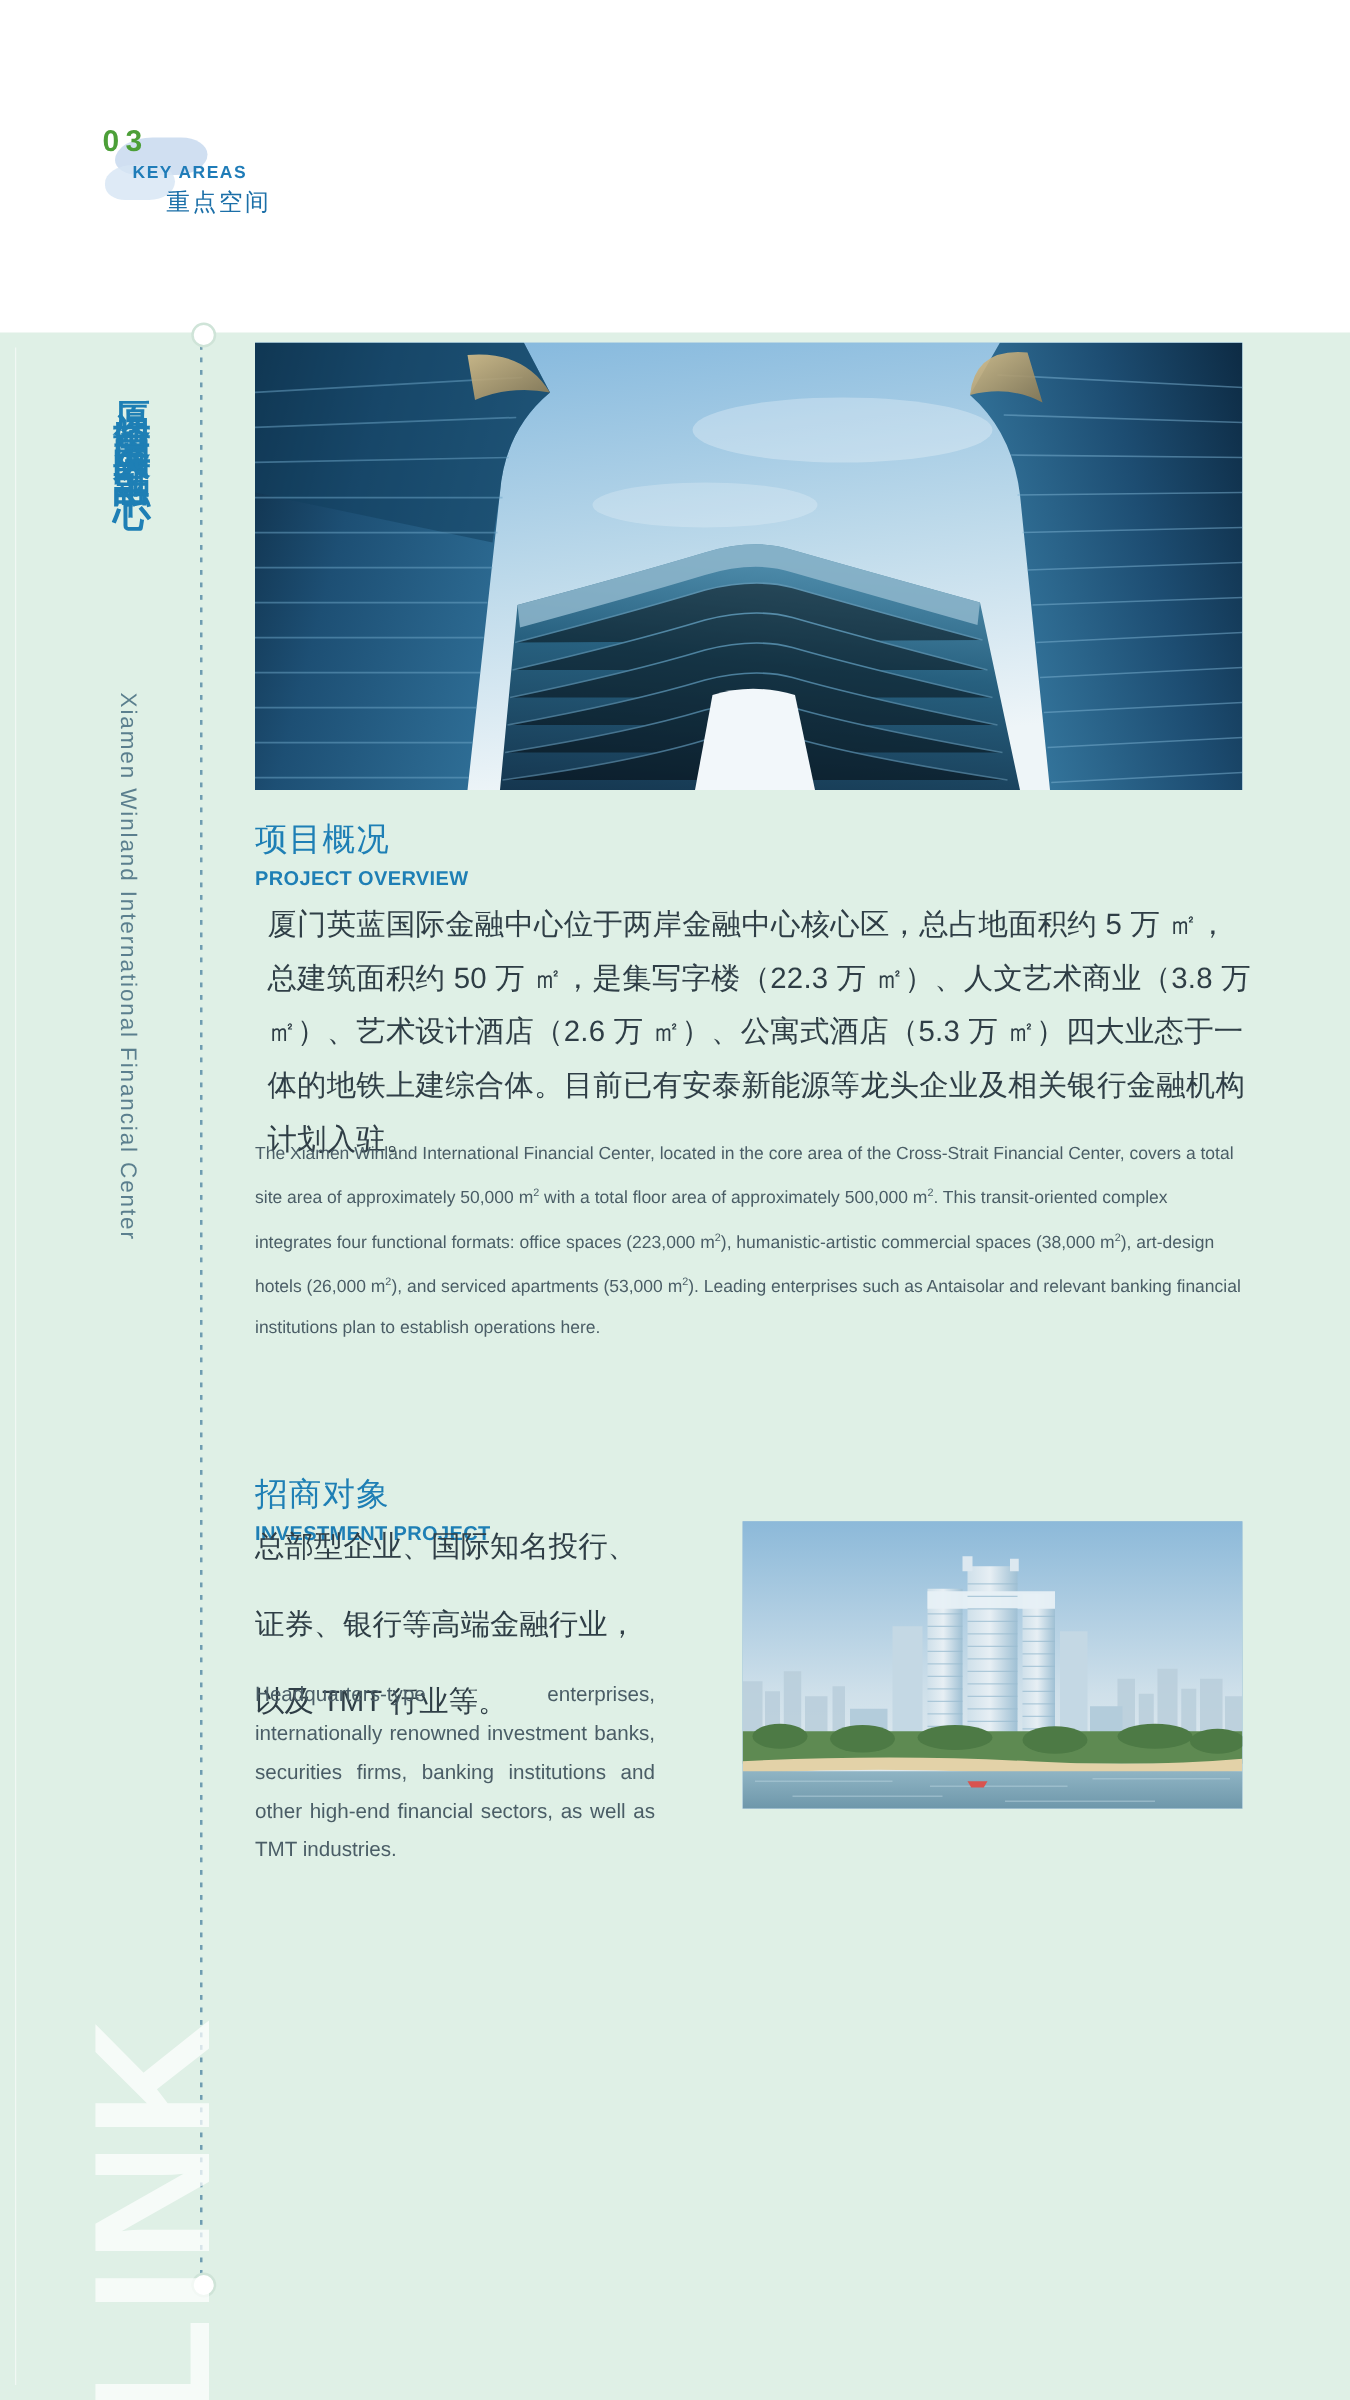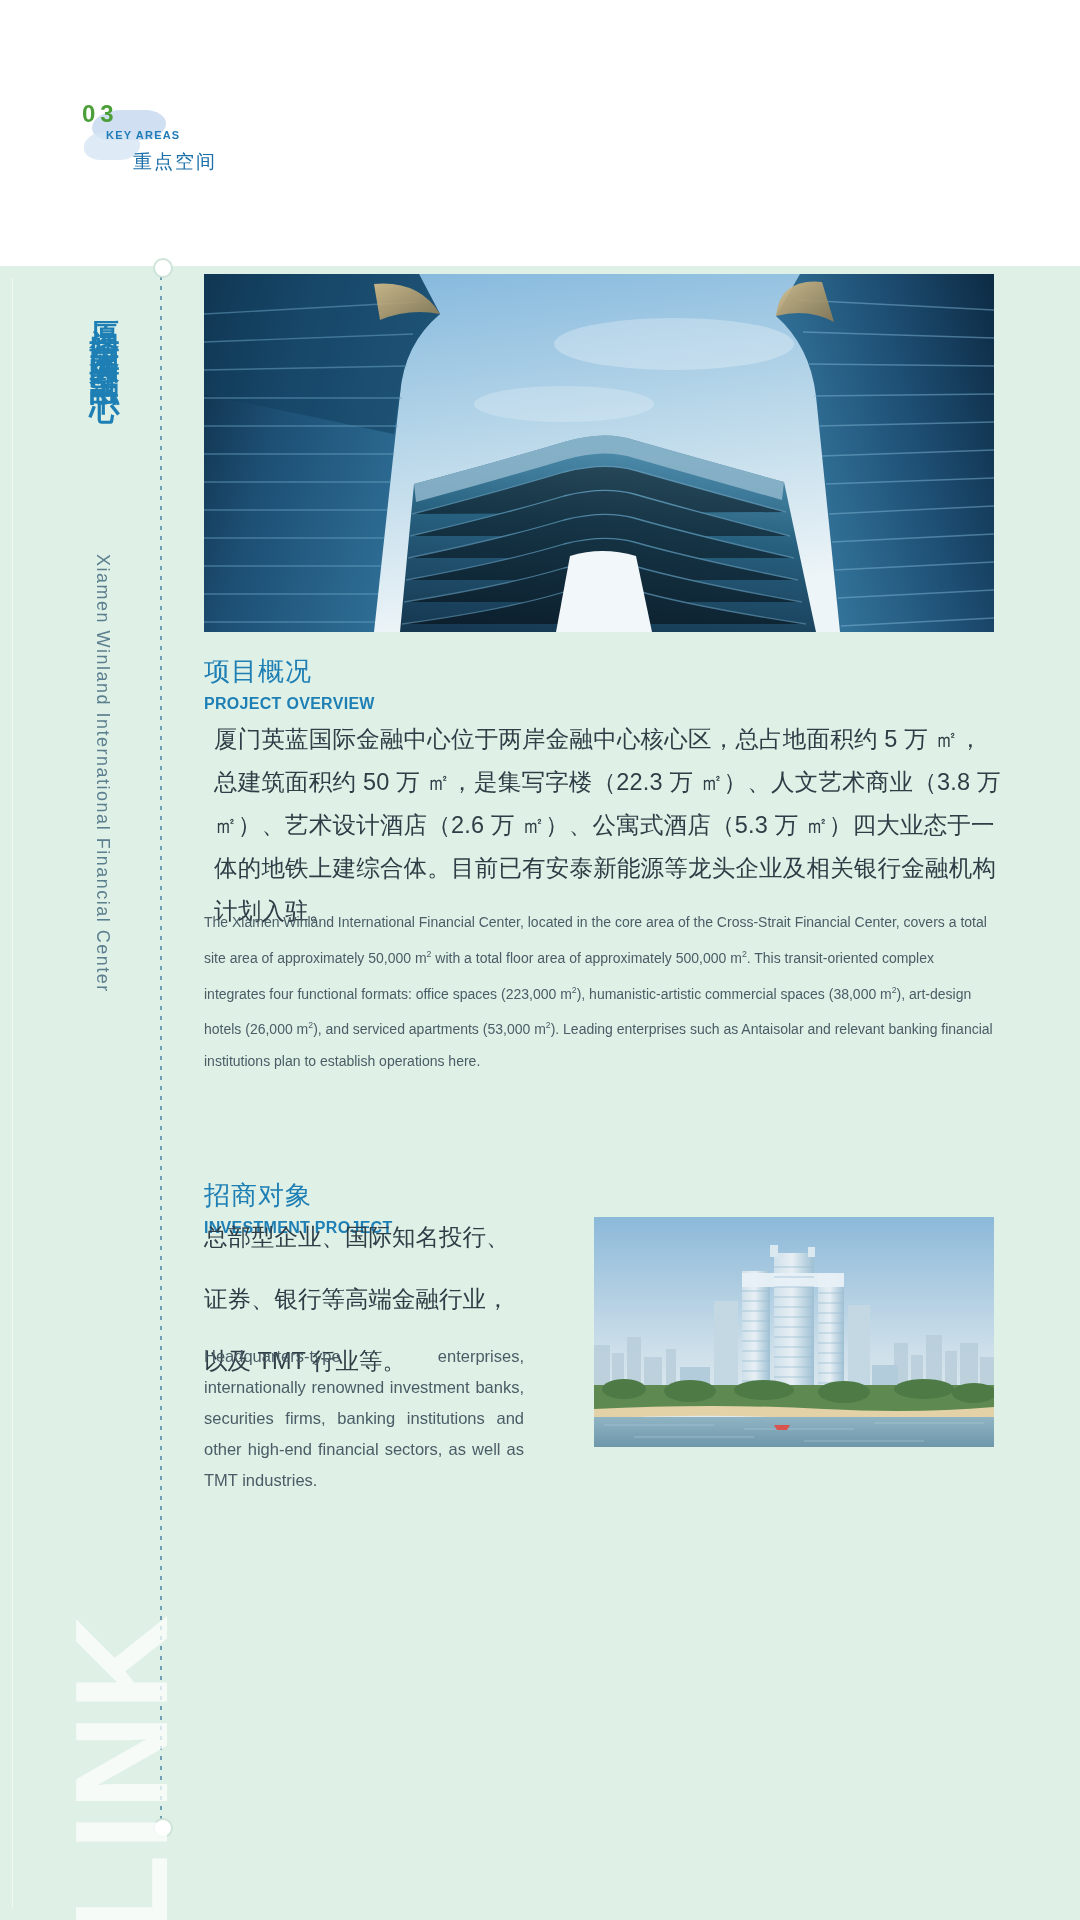--- a/index.html
+++ b/index.html
@@ -57,21 +57,21 @@
     top: 4px;
     font-size: 24px;
     font-weight: 700;
     color: #4c9f38;
     letter-spacing: 5px;
   }
   .badge-en {
     position: absolute;
     left: 28px;
     top: 33px;
-    font-size: 11px;
+    font-size: 14px;
     font-weight: 700;
     color: #1f7cb8;
     letter-spacing: 1.2px;
   }
   .badge-cn {
     position: absolute;
     left: 28px;
     top: 53px;
     font-size: 19px;
     font-weight: 400;

